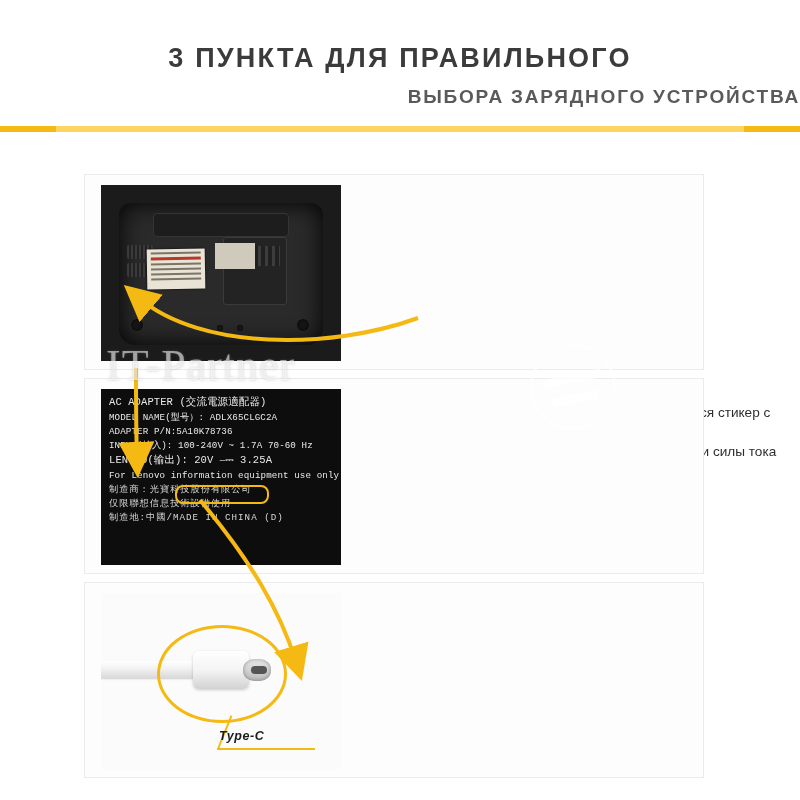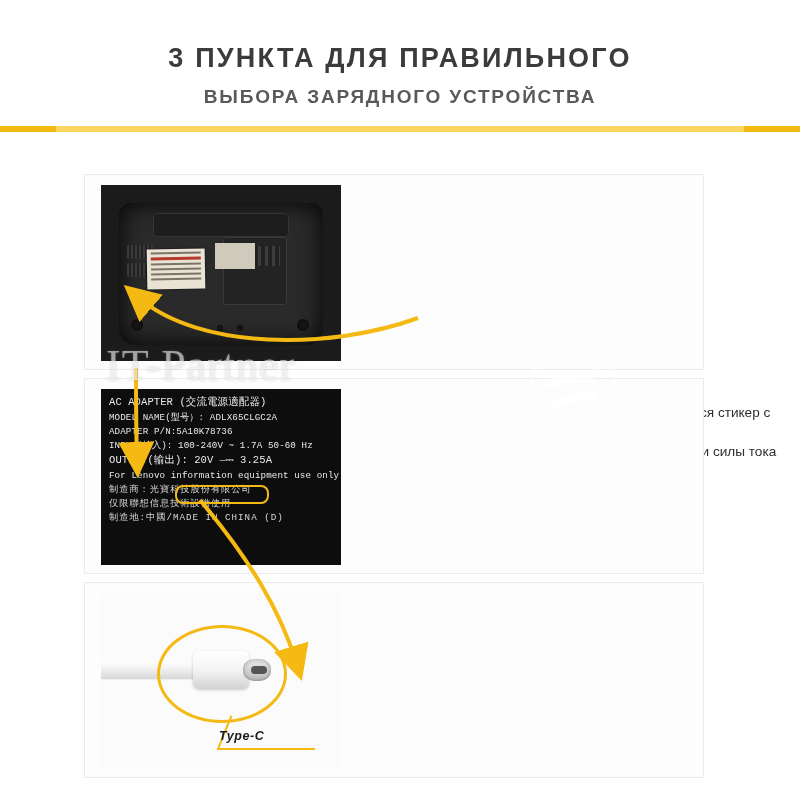--- a/index.html
+++ b/index.html
@@ -40,21 +40,21 @@
     font-weight: bold;
     letter-spacing: 2.2px;
     color: #3b3b3b;
     line-height: 1.1;
   }
   .header-subtitle {
     position: absolute;
     left: 0;
     top: 86px;
     width: 800px;
-    text-align: center;
+    text-align: right;
     font-size: 19px;
     font-weight: bold;
     letter-spacing: 1.8px;
     color: #5a5a5a;
   }
   .accent-bar {
     position: absolute;
     top: 126px;
     height: 6px;
     background: #f5b913;
@@ -404,22 +404,22 @@
     </div>
   </div>
 
   <div class="row" id="row2">
     <div class="photo">
       <div class="label-bg"></div>
       <div class="label-text">
         <div class="big">AC ADAPTER (交流電源適配器)</div>
         <div>MODEL NAME(型号）: ADLX65CLGC2A</div>
         <div>ADAPTER P/N:5A10K78736</div>
-        <div>INPUT(输入): 100-240V ~  1.7A  50-60 Hz</div>
-        <div class="big">OUTPUT(输出): 20V ⎯⎓ 3.25A</div>
+        <div>INPUT(输入): 100-240V ~  1.7A  70-60 Hz</div>
+        <div class="big">LENOVO(输出): 20V ⎯⎓ 3.25A</div>
         <div>For Lenovo information equipment use only</div>
         <div class="cn">制造商：光寶科技股份有限公司</div>
         <div class="cn">仅限聯想信息技術設備使用</div>
         <div class="cn">制造地:中國/MADE IN CHINA (D)</div>
       </div>
       <div class="outbox"></div>
     </div>
     <div class="step-num" id="num2">2</div>
     <div class="step-text" id="txt2">
       <br>

